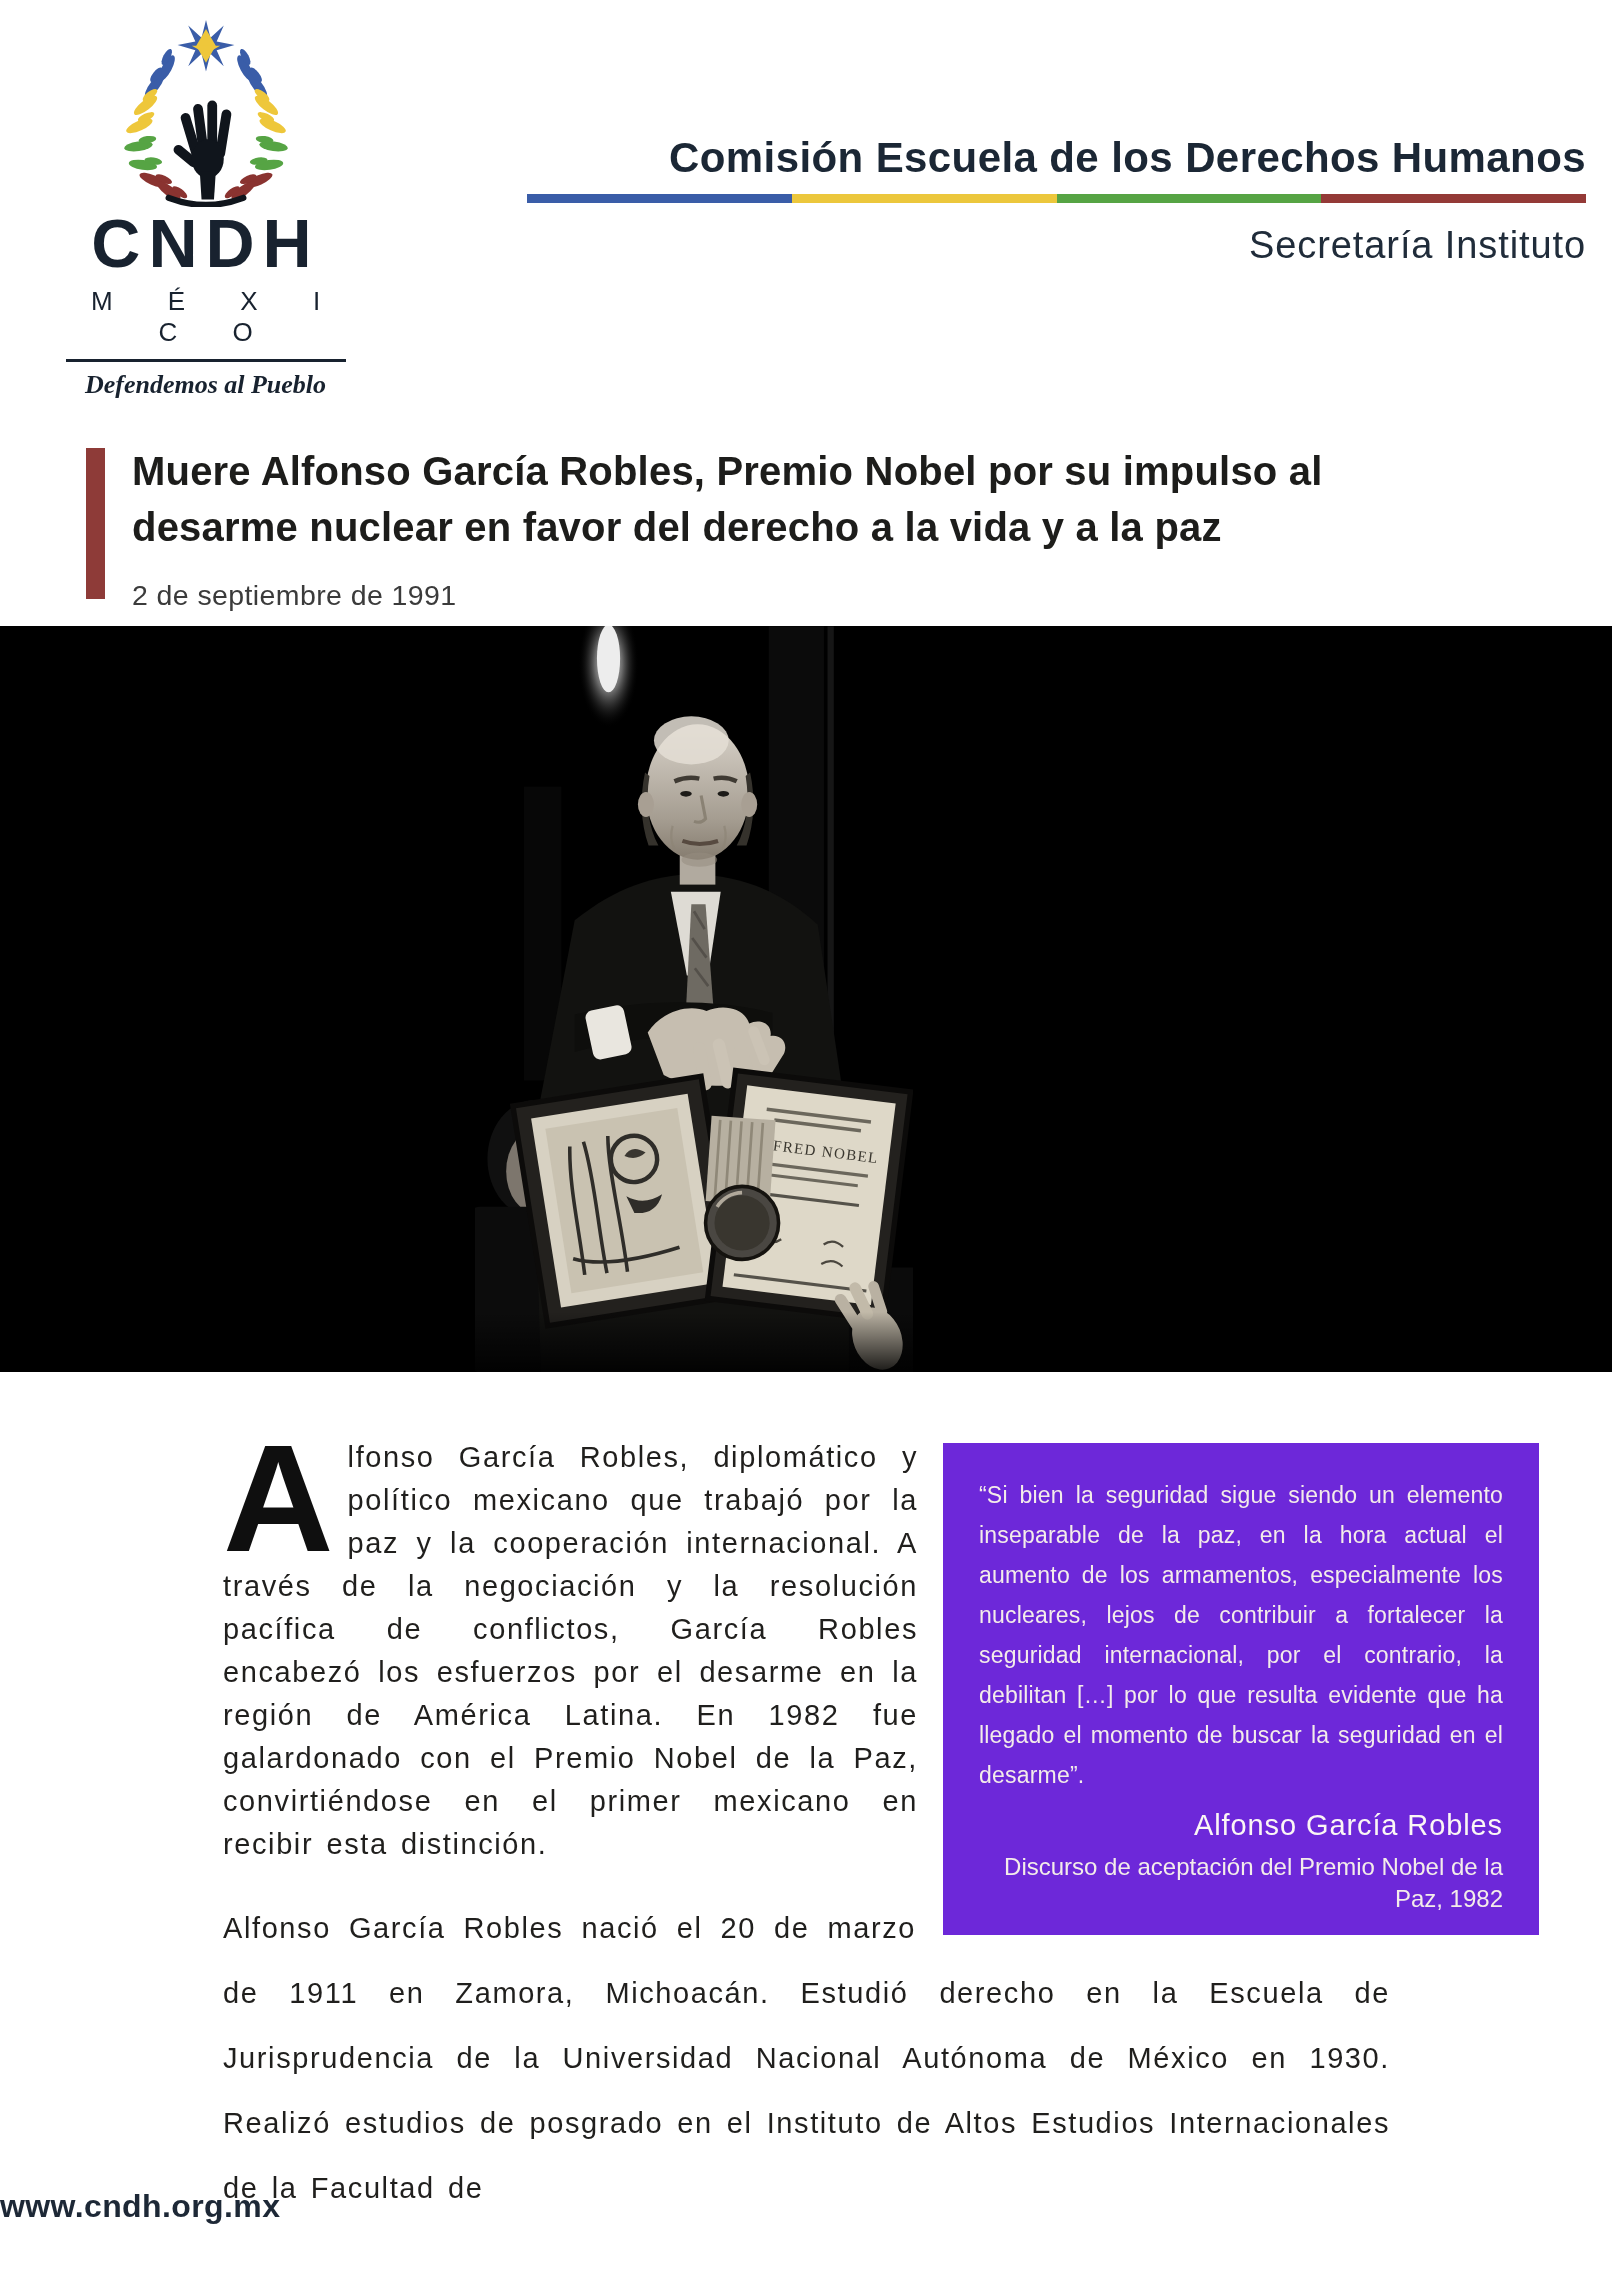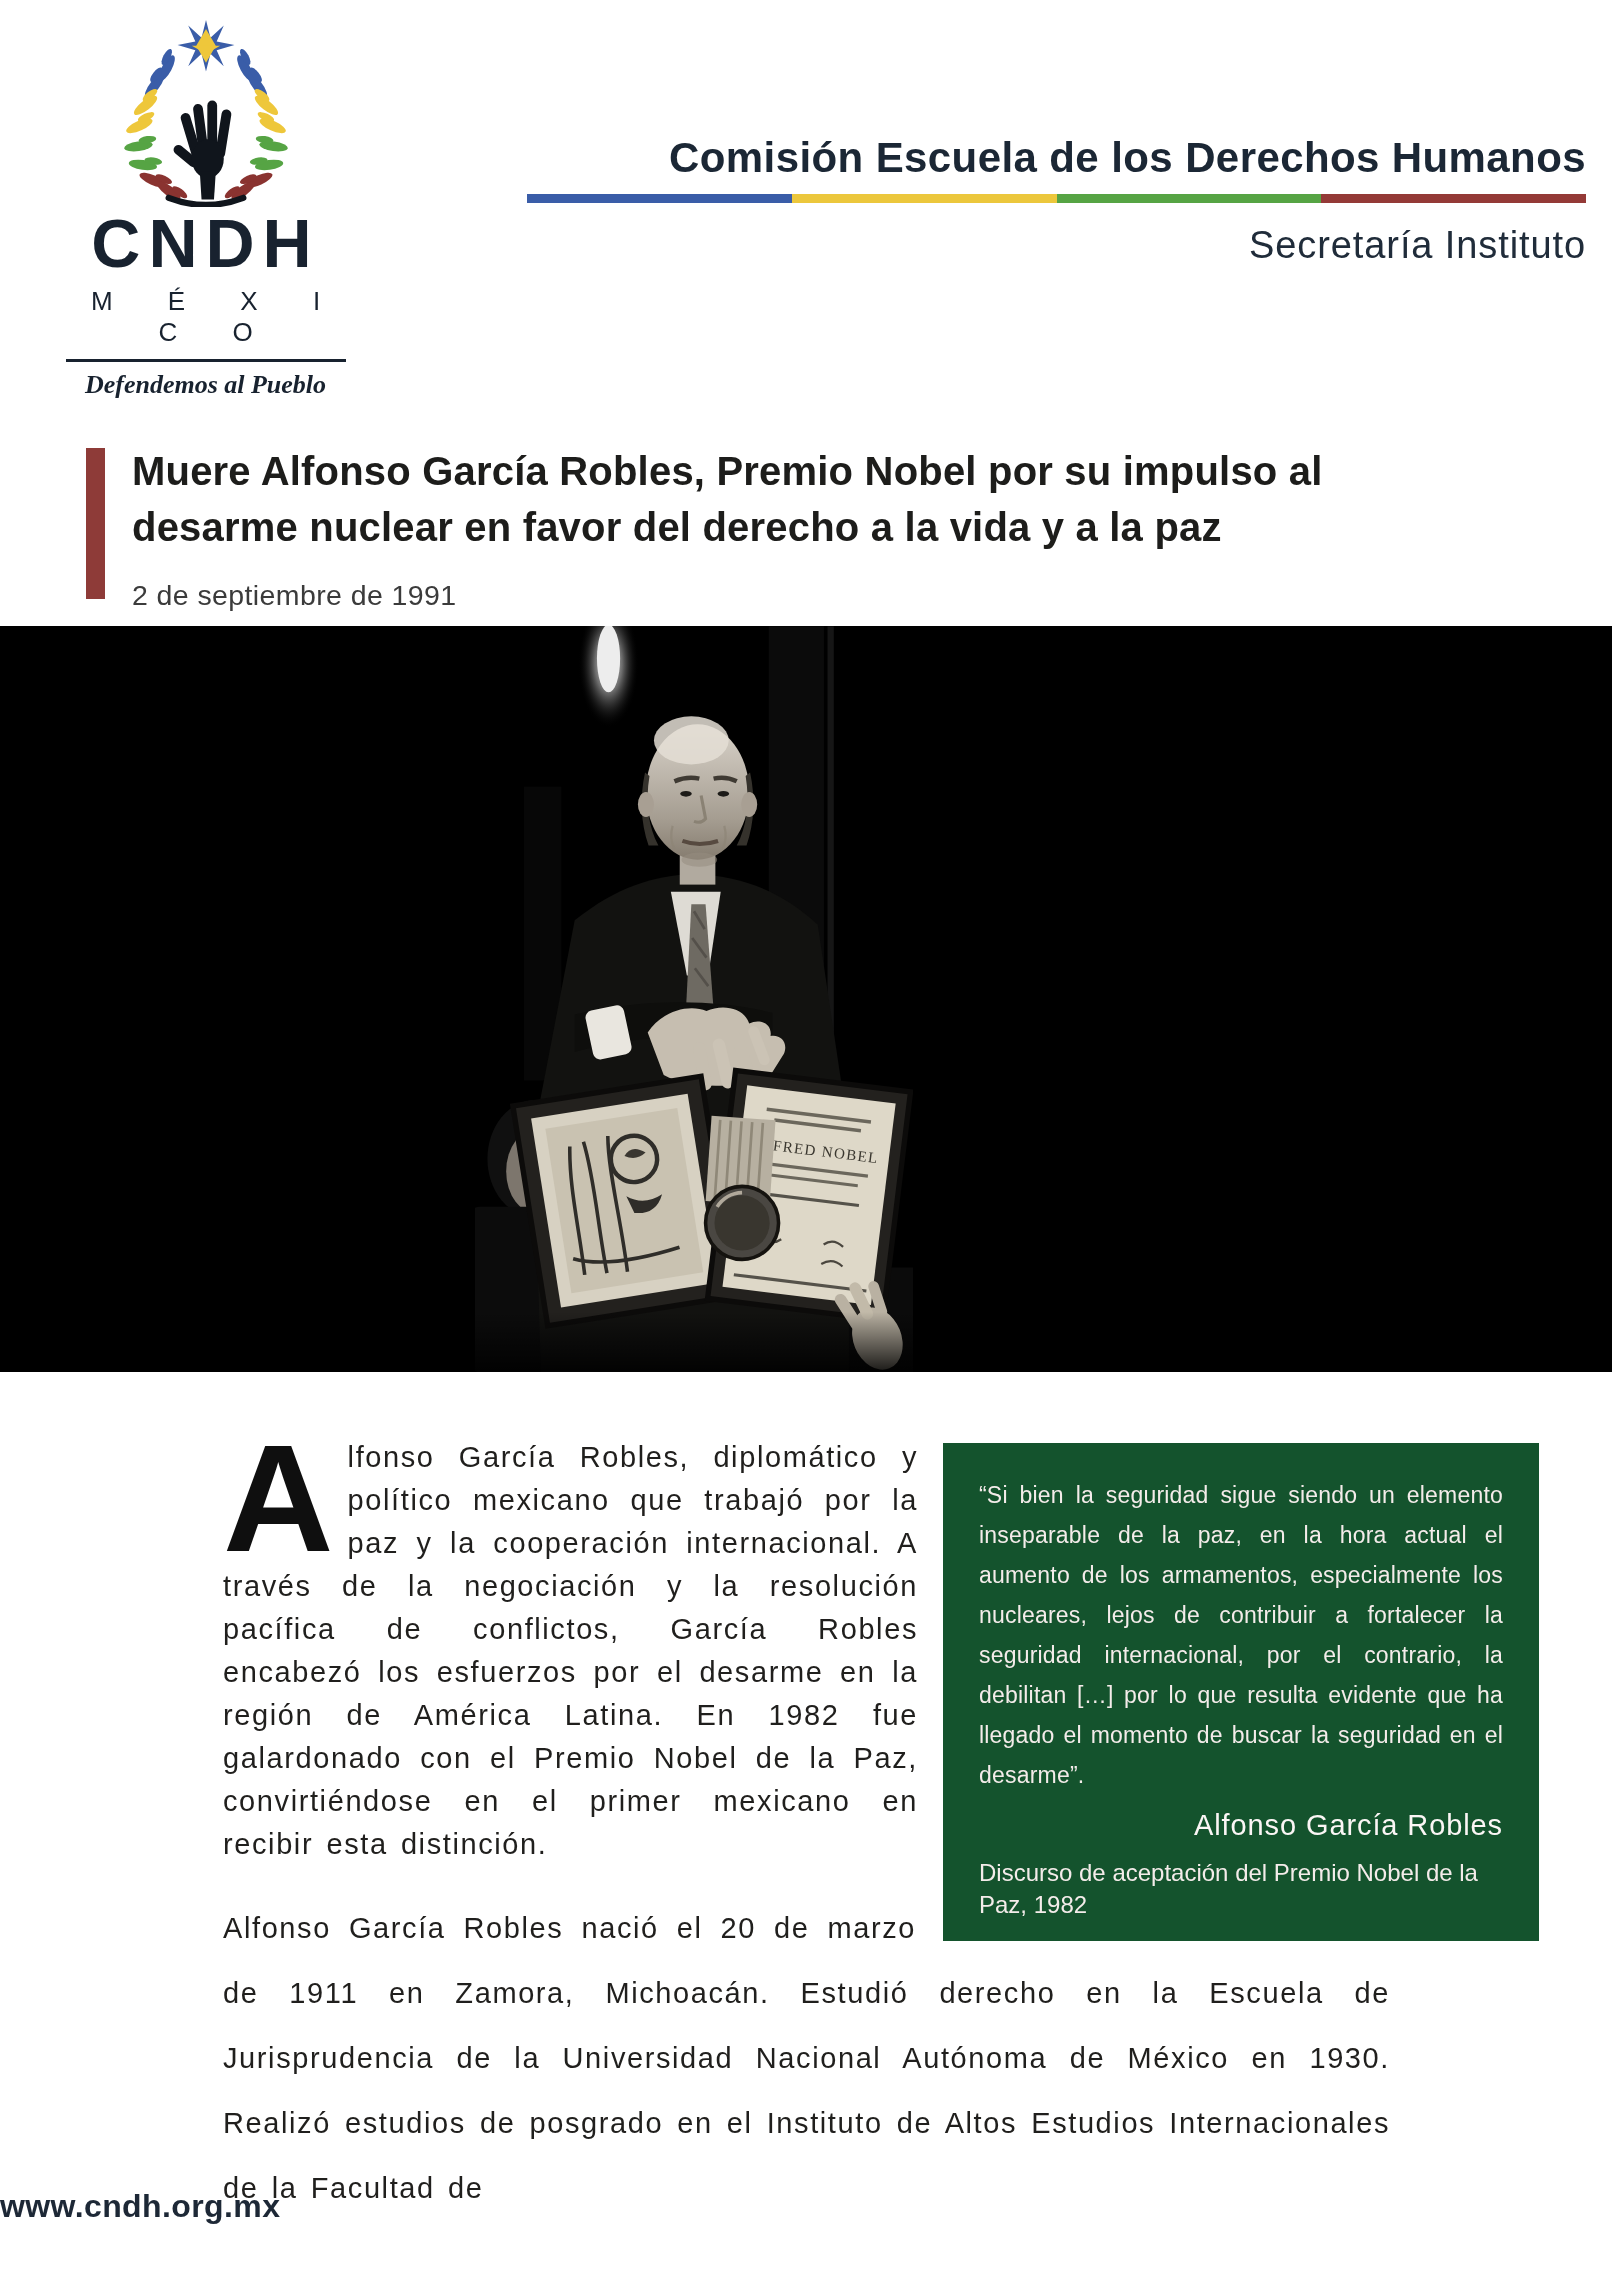--- a/index.html
+++ b/index.html
@@ -36,24 +36,24 @@
   .content{position:absolute;left:223px;top:1436px;width:1167px;}
   .para1{width:695px;font-size:29px;line-height:43px;letter-spacing:1.6px;word-spacing:3.6px;
          text-align:justify;color:#201f1d;margin:0;}
   .dropcap{float:left;font-size:153px;line-height:109px;font-weight:700;color:#0f0f0f;
            margin:7.1px 12.5px 0 0;}
   .para2{width:1167px;font-size:29px;line-height:65px;letter-spacing:1.6px;word-spacing:3.6px;
          text-align:justify;color:#201f1d;margin:30px 0 0 0;}
   .p2-spacer{float:right;width:474px;height:59px;}
 
   .quote-box{position:absolute;left:720px;top:7.1px;width:596px;box-sizing:border-box;
-             background:#14532d;padding:32px 36px 19.6px 36px;color:#f4ecea;}
+             background:#6d28d9;padding:32px 36px 19.6px 36px;color:#f4ecea;}
   .quote-text{font-size:23px;line-height:40px;text-align:justify;letter-spacing:0.2px;}
   .quote-author{margin-top:14.3px;font-size:29px;text-align:right;color:#fbf6f5;letter-spacing:0.9px;}
-  .quote-source{margin-top:15px;font-size:24px;line-height:32px;color:#f4ecea;}
+  .quote-source{margin-top:9px;font-size:24px;line-height:32px;text-align:right;color:#f4ecea;}
 
   
   .site-footer{position:absolute;left:0;top:2188px;width:1613px;text-align:left;
                font-size:32px;font-weight:700;color:#1d2836;letter-spacing:0.4px;}
 </style>
 </head>
 <body>
 
 <div class="page">
 

